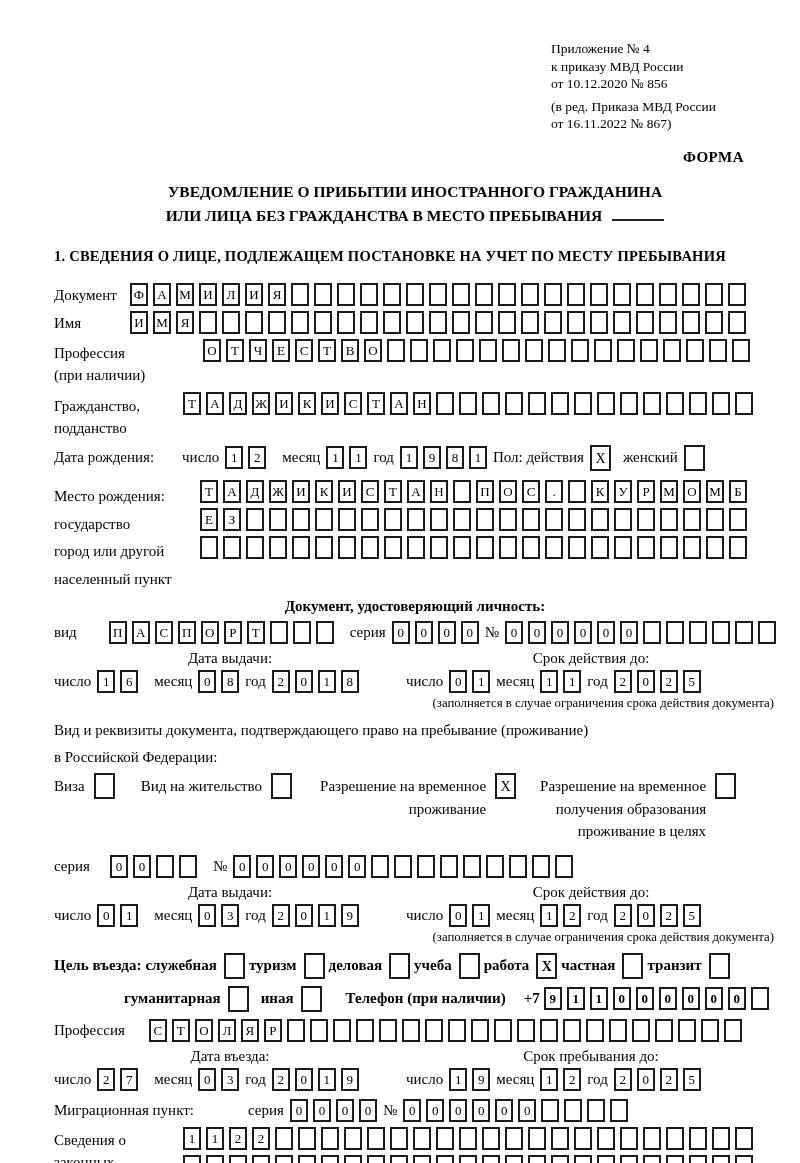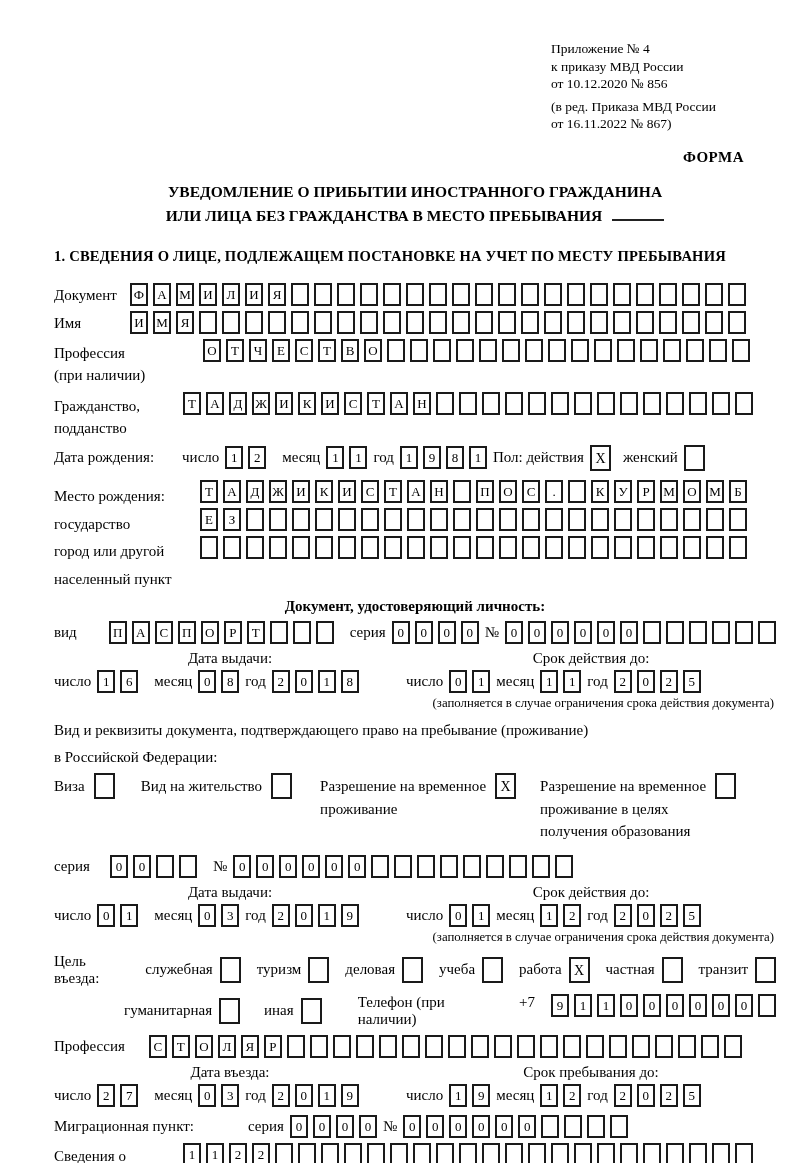--- a/index.html
+++ b/index.html
@@ -35,24 +35,24 @@
   .daterow .half-left { width:352px; display:flex; align-items:center; gap:6px; }
   .daterow .half-right { flex:1; display:flex; align-items:center; gap:6px; }
   .mgap { margin-left:10px; }
   .note { text-align:right; font-size:12.8px; margin-bottom:8px; padding-right:2px; }
 
   .plain { line-height:1.55; margin-bottom:4px; }
 
   .opts { display:flex; align-items:flex-start; margin:4px 0 12px; }
   .opt { display:flex; align-items:flex-start; gap:9px; }
   .opt .olabel { line-height:1.5; padding-top:2px; }
-  .opt .center { text-align:left; }
+  .opt .center { text-align:right; }
 
   .popt { display:flex; align-items:center; gap:7px; }
-  .purpose-row { display:flex; gap:16px; margin-bottom:7px; }
+  .purpose-row { display:flex; align-items:center; gap:4px; margin-bottom:7px;font-weight:bold; }
 
   .bp-block { display:flex; margin-bottom:4px; }
   .bp-labels { width:146px; flex:0 0 auto; line-height:1.85; padding-top:3px; }
   .bp-rows .row { margin-bottom:5px; }
 
   .reps-block { display:flex; margin-top:2px; }
   .reps-labels { width:129px; flex:0 0 auto; line-height:1.5; padding-top:2px; }
   .reps-rows .row { margin-bottom:5px; }
 </style>
 </head>
@@ -434,22 +434,22 @@
     <div class="opt" style="margin-right:24px;">
       <span class="olabel center">
         <div>Разрешение на временное</div>
         <div>проживание</div>
       </span>
       <span class="chk">X</span>
     </div>
     <div class="opt">
       <span class="olabel center">
         <div>Разрешение на временное</div>
+        <div>получения образования</div>
         <div>проживание в целях</div>
-        <div>получения образования</div>
       </span>
       <span class="chk"></span>
     </div>
   </div>
 
   <div class="row inlinebits">
     <span>серия</span>
     <span style="width:8px;"></span>
     <span class="cells">
         <span class="cell">0</span>

